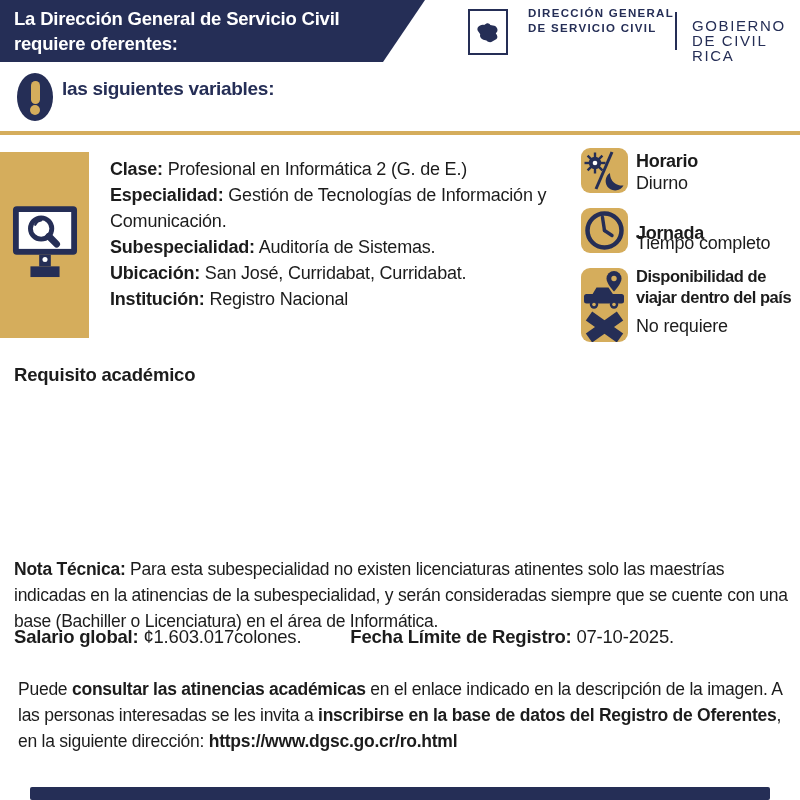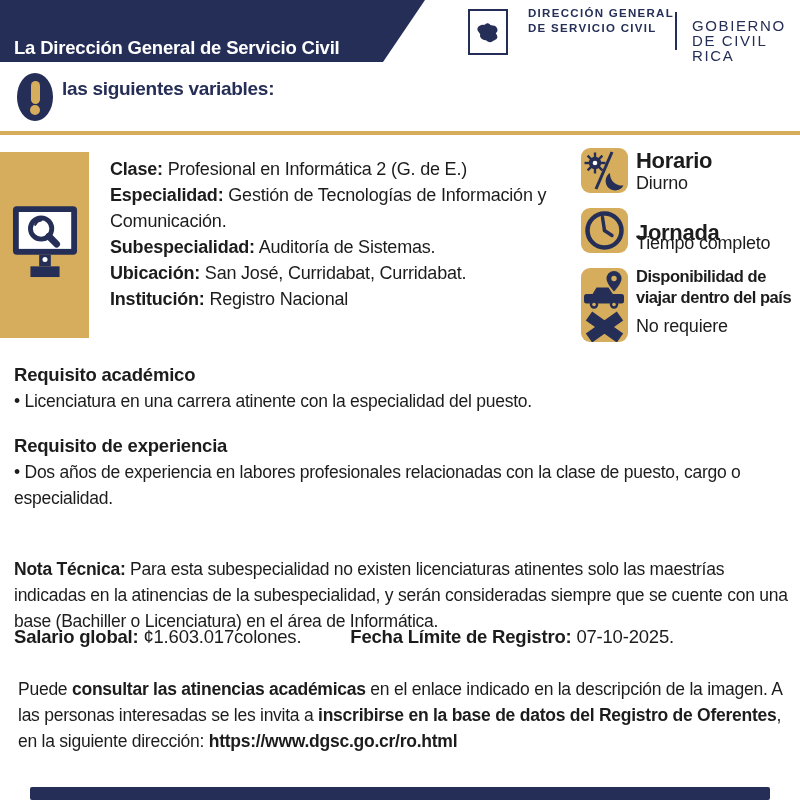--- a/index.html
+++ b/index.html
@@ -8,21 +8,21 @@
     --ink:#1c1c1c;
   }
   html,body{margin:0;padding:0;background:#fff;}
   body{width:800px;height:800px;font-family:"Liberation Sans","DejaVu Sans",sans-serif;color:var(--ink);}
   .page{position:relative;width:800px;height:800px;overflow:hidden;background:#fff;}
   .b{font-weight:bold;}
 
   
   .header-bar{position:absolute;left:0;top:0;width:430px;height:62px;background:var(--navy);
     -webkit-clip-path:polygon(0 0,425px 0,383px 62px,0 62px);clip-path:polygon(0 0,425px 0,383px 62px,0 62px);}
-  .banner-text{position:absolute;left:14px;top:6px;color:#fff;font-weight:bold;font-size:18.5px;line-height:25px;letter-spacing:-0.2px;margin-top:29px;}
+  .banner-text{position:absolute;left:14px;top:6px;color:#fff;font-weight:bold;font-size:18.5px;line-height:25px;letter-spacing:-0.2px;}
 
   
   .map-box{position:absolute;left:468px;top:9px;width:36px;height:42px;border:2px solid var(--navy);display:flex;align-items:center;justify-content:center;background:#fff;}
   .org-name{position:absolute;left:528px;top:6px;color:var(--navy);font-weight:bold;font-size:11.5px;line-height:15px;letter-spacing:1.3px;}
   .logo-divider{position:absolute;left:675px;top:12px;width:2px;height:38px;background:var(--navy);}
   .gov-name{position:absolute;left:692px;top:18px;color:var(--navy);font-size:15px;line-height:15px;letter-spacing:1.6px;}
 
   
   .alert-ellipse{position:absolute;left:17px;top:73px;width:36px;height:48px;background:var(--navy);border-radius:50%;}
   .excl-bar{position:absolute;left:13.5px;top:8px;width:9px;height:23px;border-radius:4.5px;background:var(--gold);}
@@ -31,21 +31,21 @@
 
   .gold-rule{position:absolute;left:0;top:131px;width:800px;height:4px;background:var(--gold);}
 
   
   .gold-square{position:absolute;left:0;top:152px;width:89px;height:186px;background:var(--gold);display:flex;align-items:center;justify-content:center;}
   .details{position:absolute;left:110px;top:156px;width:478px;font-size:18px;line-height:26px;letter-spacing:-0.2px;}
   .details p{margin:0;}
 
   
   .attr-icon{position:absolute;left:581px;width:47px;background:var(--gold);border-radius:9px;display:flex;align-items:center;justify-content:center;}
-  .attr-label{position:absolute;left:636px;font-weight:bold;font-size:22px;line-height:22px;letter-spacing:-0.3px;}
+  .attr-label{position:absolute;left:636px;font-weight:bold;font-size:18px;line-height:22px;letter-spacing:-0.3px;}
   .attr-value{position:absolute;left:636px;font-size:18px;letter-spacing:-0.2px;}
   .attr3-label{font-size:16.5px;line-height:21px;letter-spacing:-0.45px;width:166px;}
 
   
   .section{position:absolute;left:14px;width:784px;}
   .section h3{margin:0;font-size:18.5px;line-height:26px;letter-spacing:-0.2px;}
   .section p{margin:0;font-size:17.5px;line-height:26px;letter-spacing:-0.25px;}
   .salario-line{position:absolute;left:14px;top:626px;font-size:18.5px;letter-spacing:-0.2px;}
   .fecha-group{margin-left:44px;}
   .footer-par{position:absolute;left:18px;top:676px;width:784px;font-size:17.5px;line-height:26px;letter-spacing:-0.25px;margin:0;}
@@ -157,27 +157,22 @@
         <line x1="8" y1="48" x2="39" y2="70" stroke="#252e56" stroke-width="11"></line>
         <line x1="39" y1="48" x2="8" y2="70" stroke="#252e56" stroke-width="11"></line>
       </g>
     </svg>
   </div>
   <div class="attr-label attr3-label" style="top:266px;">Disponibilidad de viajar dentro del país</div>
   <div class="attr-value" style="top:316px;">No requiere</div>
 
   <div class="section" style="top:362px;">
     <h3>Requisito académico</h3>
-    <p>• Licenciatura en una carrera atinente con la especialidad del puesto.</p>
   </div>
 
-  <div class="section" style="top:433px;">
-    <h3>Requisito de experiencia</h3>
-    <p>• Dos años de experiencia en labores profesionales relacionadas con la clase de puesto, cargo o especialidad.</p>
-  </div>
 
   <div class="section" style="top:556px;">
     <p><span class="b">Nota Técnica:</span><span> Para esta subespecialidad no existen licenciaturas atinentes solo las maestrías indicadas en la atinencias de la subespecialidad, y serán consideradas siempre que se cuente con una base (Bachiller o Licenciatura) en el área de Informática.</span></p>
   </div>
 
   <div class="salario-line">
     <span class="b">Salario global:</span>
     <span>¢1.603.017colones.</span>
     <span class="fecha-group"><span class="b">Fecha Límite de Registro:</span> <span>07-10-2025.</span></span>
   </div>

